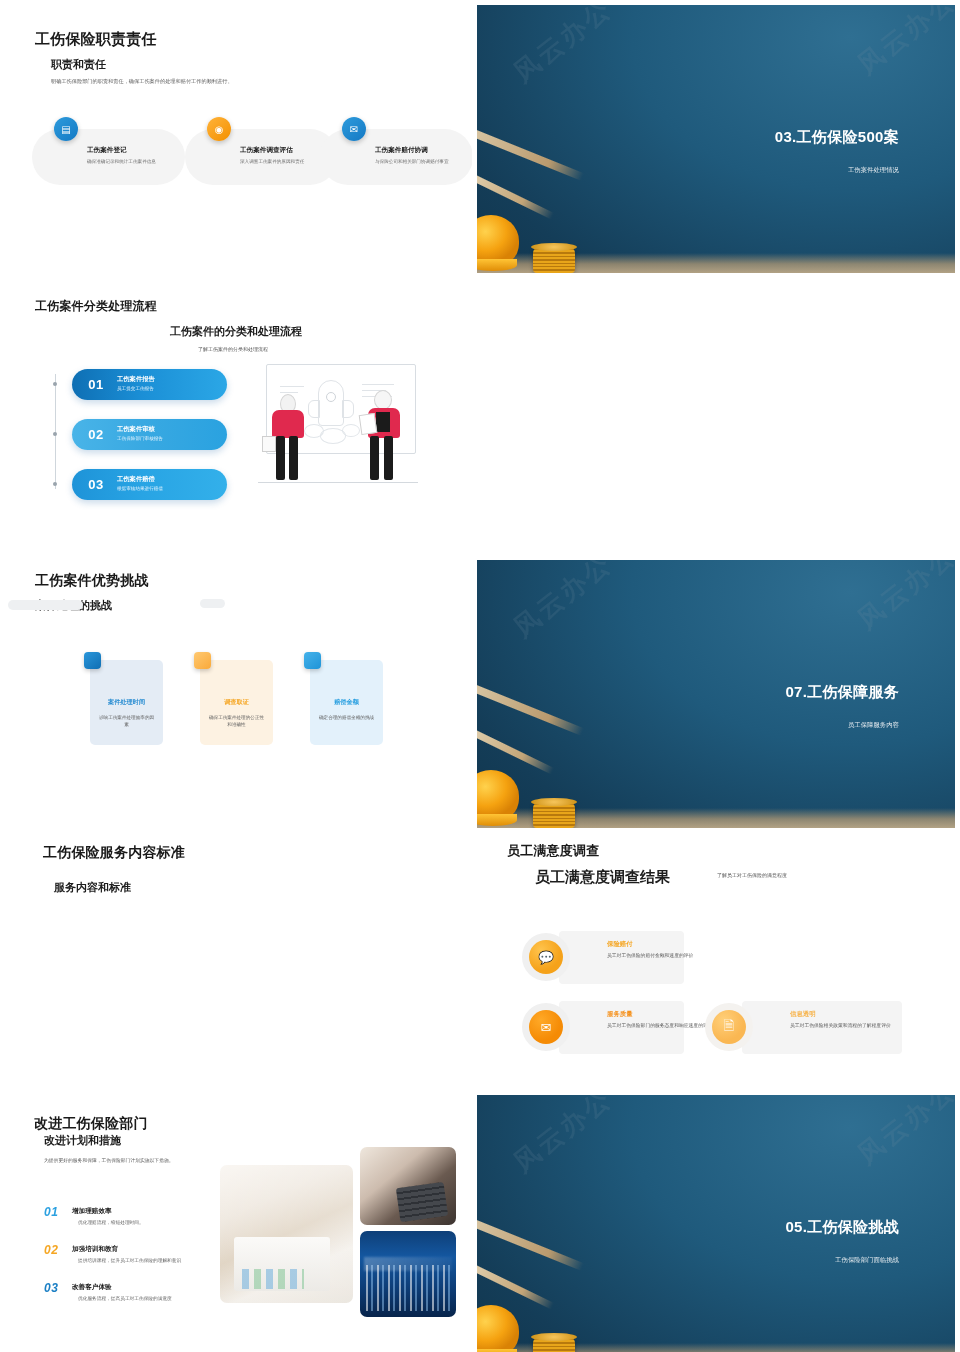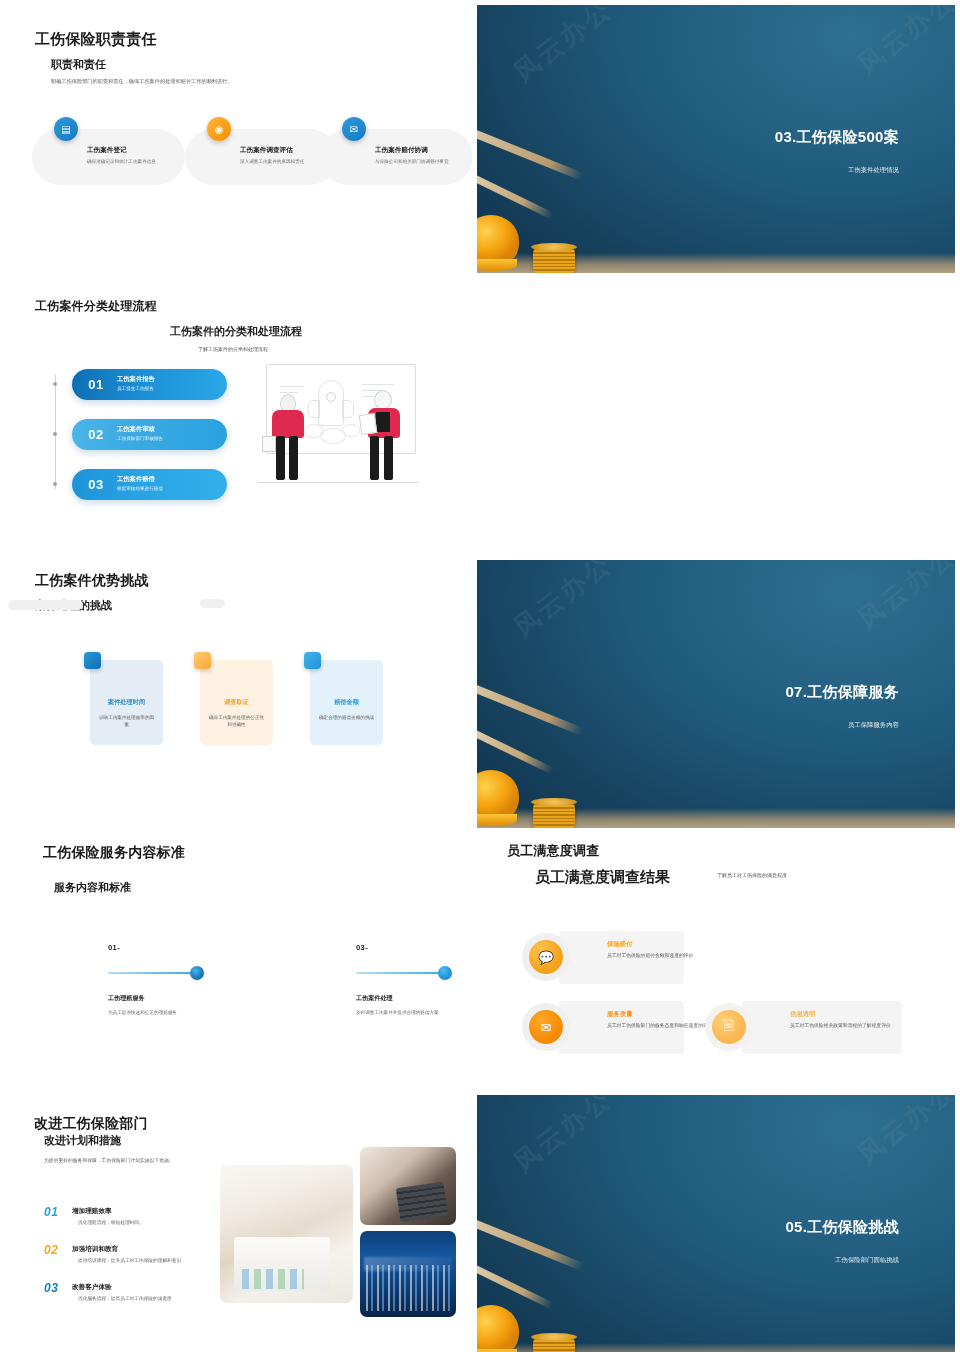--- a/index.html
+++ b/index.html
@@ -448,36 +448,20 @@
     <div class="helmet"></div>
     <div class="coins"></div>
     <div class="d-title">07.工伤保障服务</div>
     <div class="d-sub">员工保障服务内容</div>
   </div>
 
   <div class="slide" id="slide7">
     <div class="s-title t1">工伤保险服务内容标准</div>
     <div class="s-sub t2">服务内容和标准</div>
 
-    <div class="srv" id="sv1">
-      <div class="idx">01-</div>
-      <div class="track">
-          <div class="knob"></div>
-        </div>
-      <div class="sh">工伤理赔服务</div>
-      <div class="sp">为员工提供快速和公正的理赔服务</div>
-    </div>
-    <div class="srv" id="sv3">
-      <div class="idx">03-</div>
-      <div class="track">
-          <div class="knob"></div>
-        </div>
-      <div class="sh">工伤案件处理</div>
-      <div class="sp">及时调查工伤案件并提供合理的赔偿方案</div>
-    </div>
   </div>
 
   <div class="slide" id="slide8">
     <div class="s-title t1">员工满意度调查</div>
     <div class="s-sub t2">员工满意度调查结果</div>
     <div class="t3">了解员工对工伤保险的满意程度</div>
 
     <div class="sat" id="st1">
       <div class="halo"></div>
       <div class="ico">💬</div>

